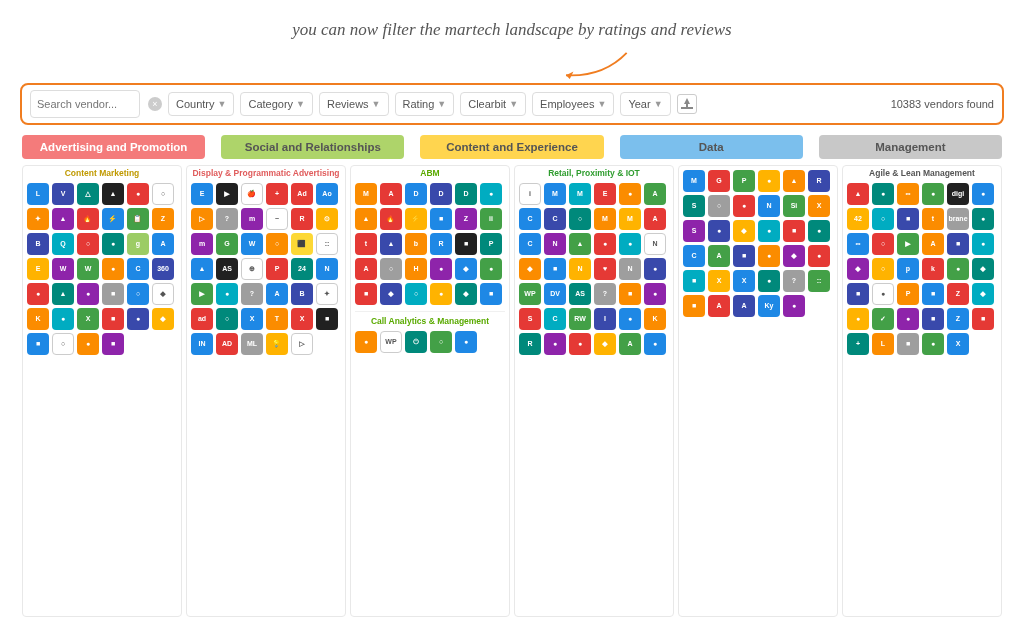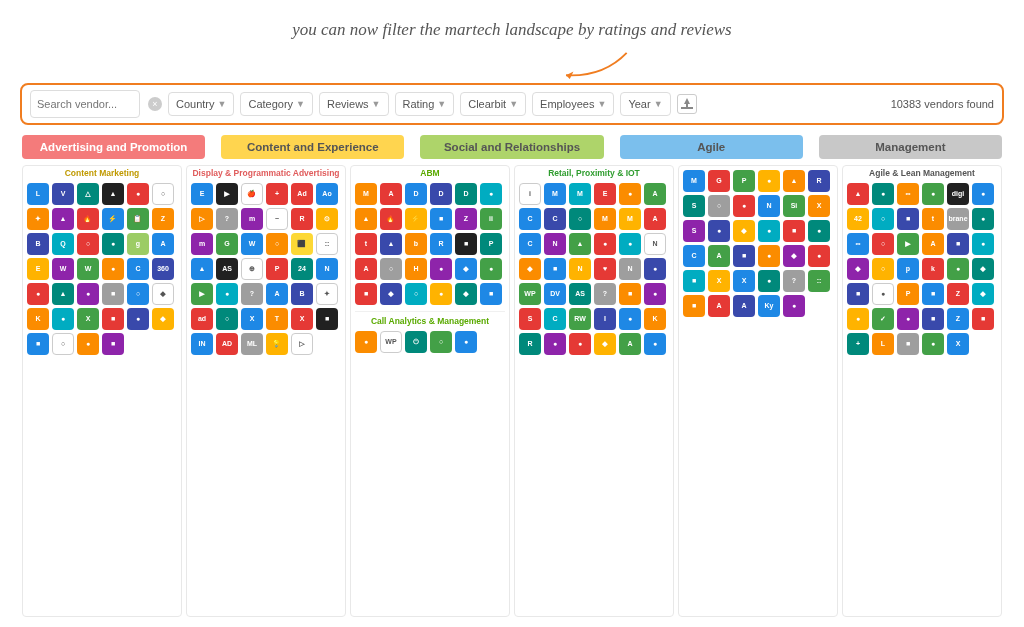--- a/index.html
+++ b/index.html
@@ -288,28 +288,28 @@
       </svg>
     </div>
 
     <div class="vendor-count">10383 vendors found</div>
   </div>
 
   <div class="categories-row">
     <div class="cat-tab advertising">
       <span>Advertising and Promotion</span>
     </div>
+    <div class="cat-tab social">
+      <span>Social and Relationships</span>
+    </div>
     <div class="cat-tab content">
       <span>Content and Experience</span>
     </div>
-    <div class="cat-tab social">
-      <span>Social and Relationships</span>
-    </div>
     <div class="cat-tab data">
-      <span>Agile</span>
+      <span>Data</span>
     </div>
     <div class="cat-tab management">
       <span>Management</span>
     </div>
   </div>
 
   <div class="columns-area">
 
     <div class="col content">
       <div class="subcat-label content-color">Content Marketing</div>

